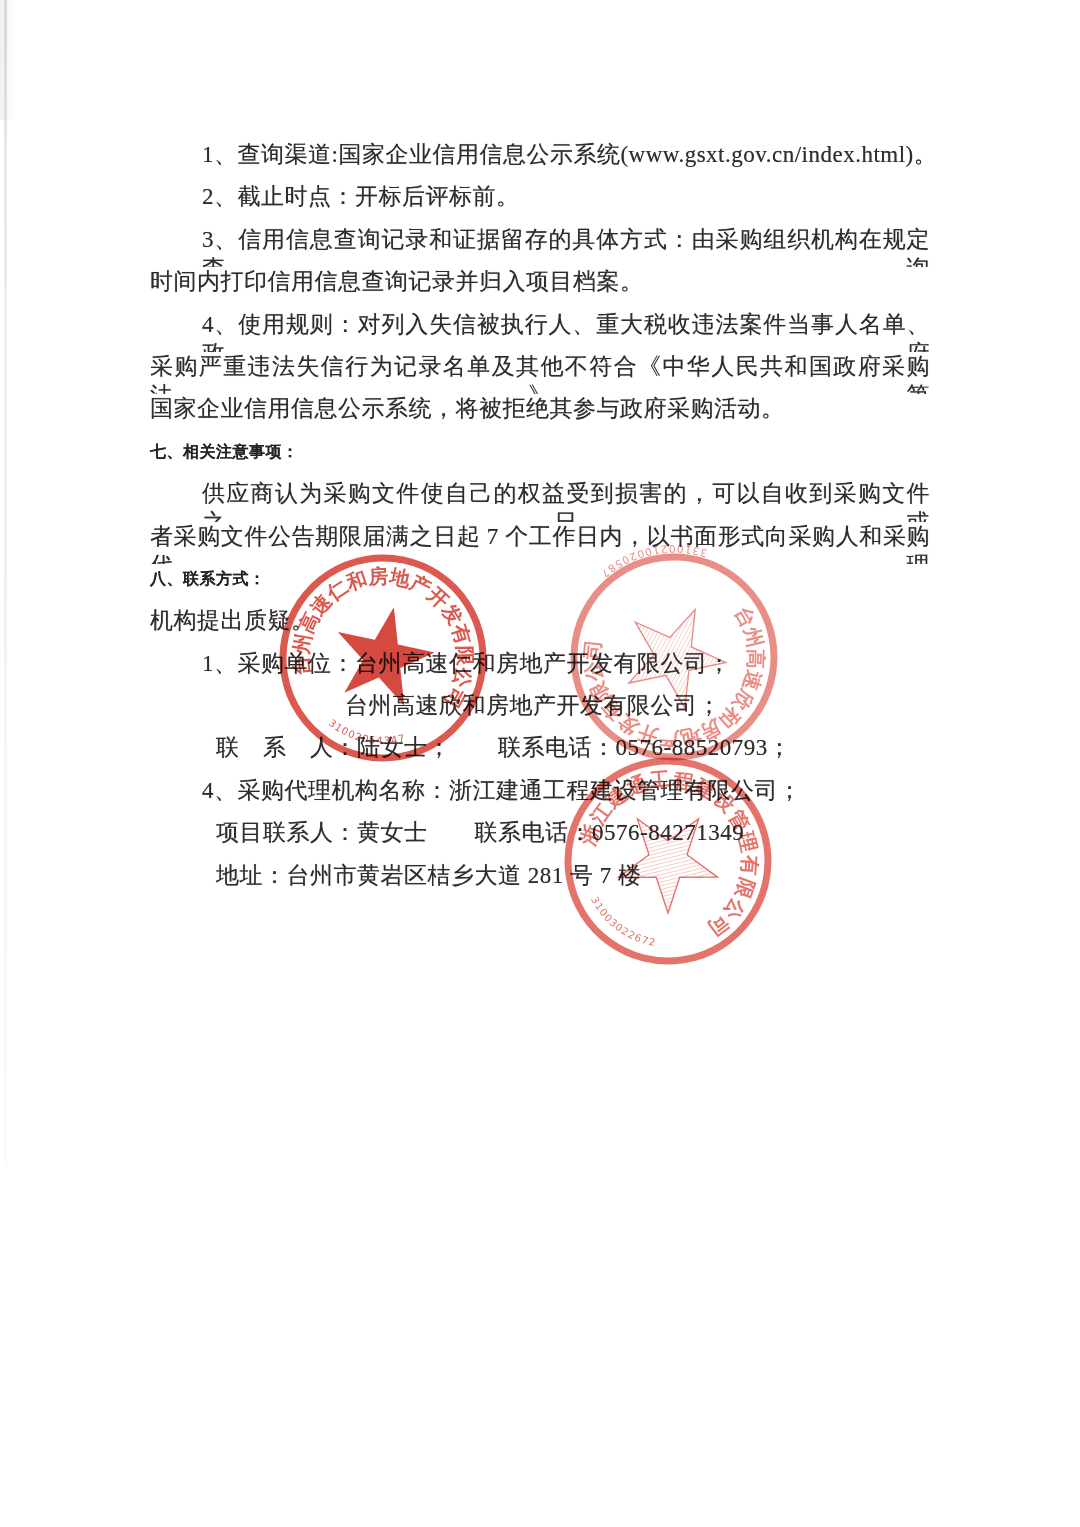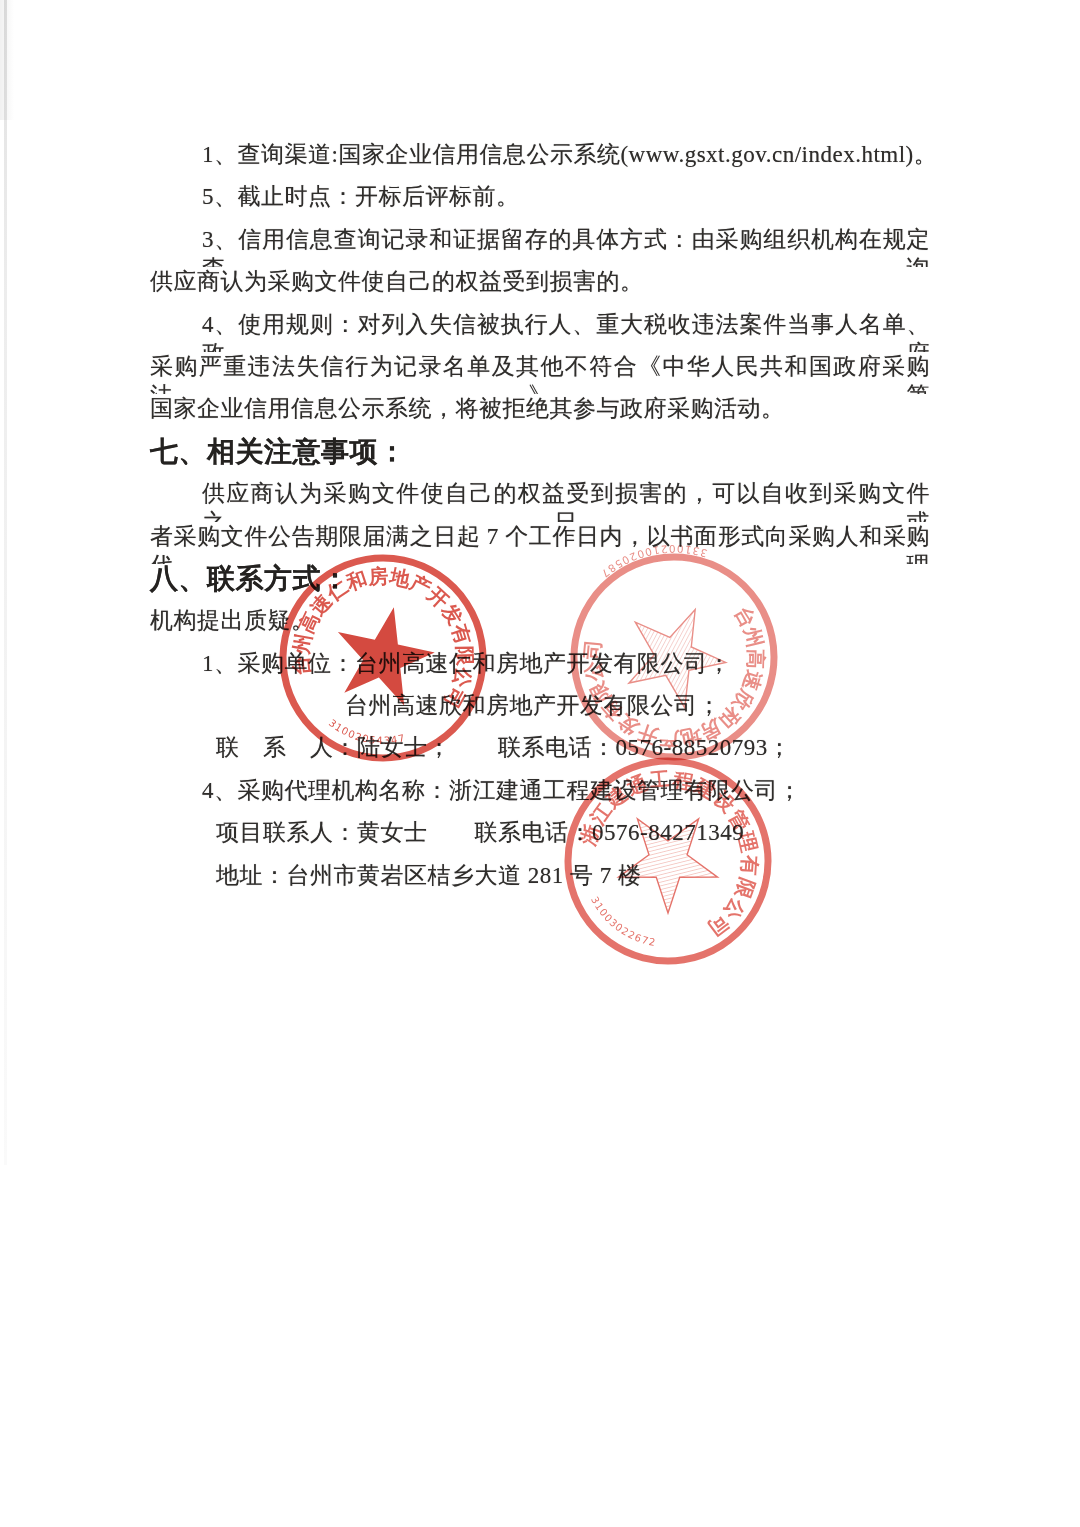--- a/index.html
+++ b/index.html
@@ -32,21 +32,21 @@
     line-height:29px;
     white-space:nowrap;
     text-shadow:0 0 .7px rgba(40,38,36,.55);
   }
   .ind1{padding-left:52px;}
   .ind2{padding-left:66px;}
   .ind3{padding-left:195px;}
   .just{white-space:normal;text-align:justify;text-align-last:justify;overflow:hidden;}
   .head{
     font-family:"Liberation Sans","DejaVu Sans",sans-serif;
-    font-weight:700;font-size:28px;color:#242220;
+    font-weight:700;font-size:16px;color:#242220;
     text-shadow:0 0 .6px rgba(30,28,26,.6);
   }
 
   
   .seal{
     position:absolute;width:250px;height:250px;
     mix-blend-mode:multiply;opacity:.92;
     pointer-events:none;
   }
   .seal svg{display:block;width:100%;height:100%;}
@@ -66,23 +66,23 @@
 </style>
 </head>
 <body>
 
 <div class="page">
   <div class="scan-edge"></div>
   <div class="scan-edge2"></div>
 
   <div class="content">
     <div class="ln ind1">1、查询渠道:国家企业信用信息公示系统(www.gsxt.gov.cn/index.html)。</div>
-    <div class="ln ind1">5、截止时点：开标后评标前。</div>
+    <div class="ln ind1">2、截止时点：开标后评标前。</div>
     <div class="ln ind1 just">3、信用信息查询记录和证据留存的具体方式：由采购组织机构在规定查询</div>
-    <div class="ln">供应商认为采购文件使自己的权益受到损害的。</div>
+    <div class="ln">时间内打印信用信息查询记录并归入项目档案。</div>
     <div class="ln ind1 just">4、使用规则：对列入失信被执行人、重大税收违法案件当事人名单、政府</div>
     <div class="ln just">采购严重违法失信行为记录名单及其他不符合《中华人民共和国政府采购法》第</div>
     <div class="ln">国家企业信用信息公示系统，将被拒绝其参与政府采购活动。</div>
     <div class="ln head">七、相关注意事项：</div>
     <div class="ln ind1 just">供应商认为采购文件使自己的权益受到损害的，可以自收到采购文件之日或</div>
     <div class="ln just">者采购文件公告期限届满之日起 7 个工作日内，以书面形式向采购人和采购代理</div>
     <div class="ln head">八、联系方式：</div>
     <div class="ln">机构提出质疑。</div>
     <div class="ln ind1">1、采购单位：台州高速仁和房地产开发有限公司；</div>
     <div class="ln ind3">台州高速欣和房地产开发有限公司；</div>

